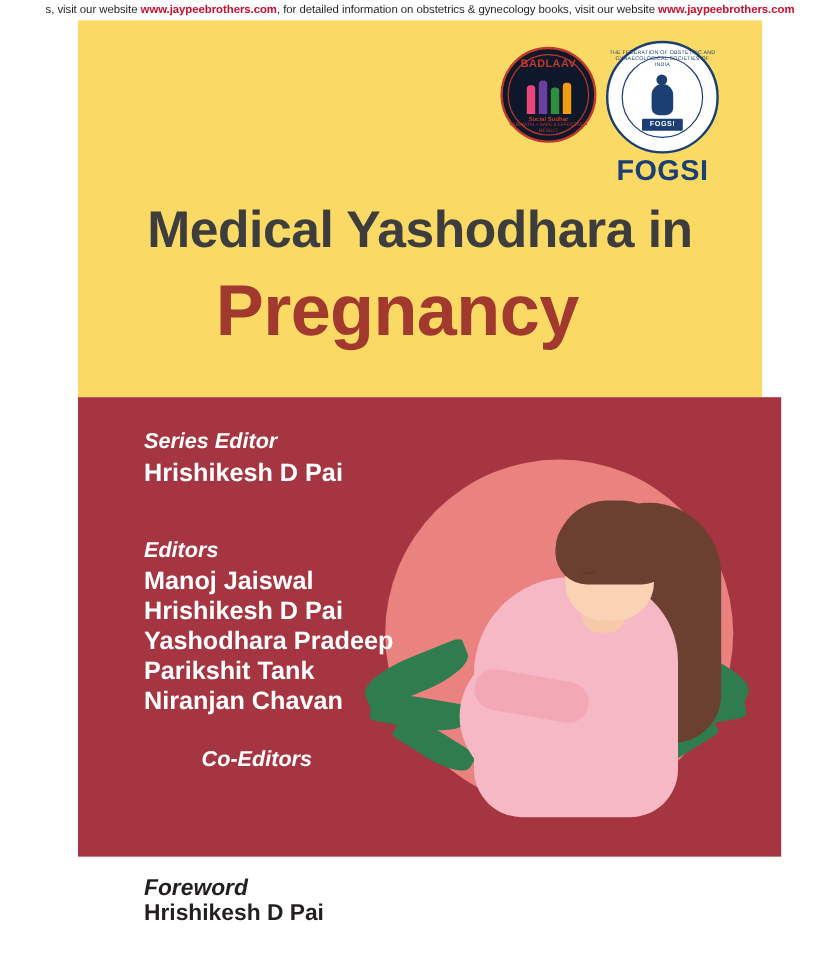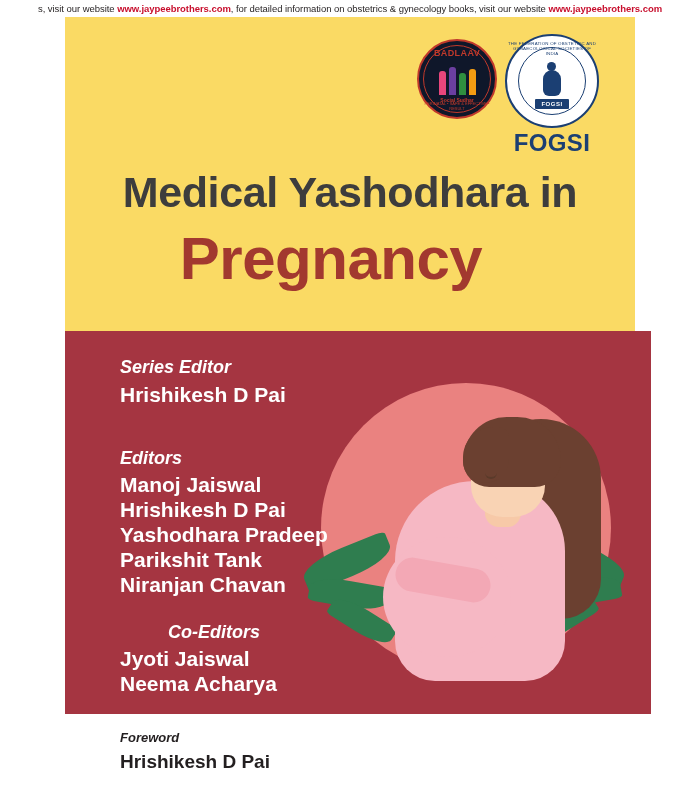--- a/index.html
+++ b/index.html
@@ -416,21 +416,21 @@
     left: 0;
     width: 700px;
     height: 86px;
     background: #ffffff;
   }
   .foreword-label {
     position: absolute;
     top: 730px;
     left: 120px;
     font-style: italic;
-    font-size: 13px;
+    font-size: 19px;
     font-weight: bold;
     color: #231f20;
   }
   .foreword-name {
     position: absolute;
     top: 751px;
     left: 120px;
     font-size: 19px;
     font-weight: bold;
     color: #231f20;
@@ -555,24 +555,20 @@
     <div class="label-italic editors-label">Editors</div>
     <div class="editors-list">
       <div class="name-line">Manoj Jaiswal</div>
       <div class="name-line">Hrishikesh D Pai</div>
       <div class="name-line">Yashodhara Pradeep</div>
       <div class="name-line">Parikshit Tank</div>
       <div class="name-line">Niranjan Chavan</div>
     </div>
 
     <div class="label-italic coeditors-label">Co-Editors</div>
-    <div class="coeditors-list">
-      <div class="name-line">Jyoti Jaiswal</div>
-      <div class="name-line">Neema Acharya</div>
-    </div>
   </div>
 
   <div class="footer"></div>
   <div class="foreword-label">Foreword</div>
   <div class="foreword-name">Hrishikesh D Pai</div>
 
 
 </div>
 
 </body></html>

